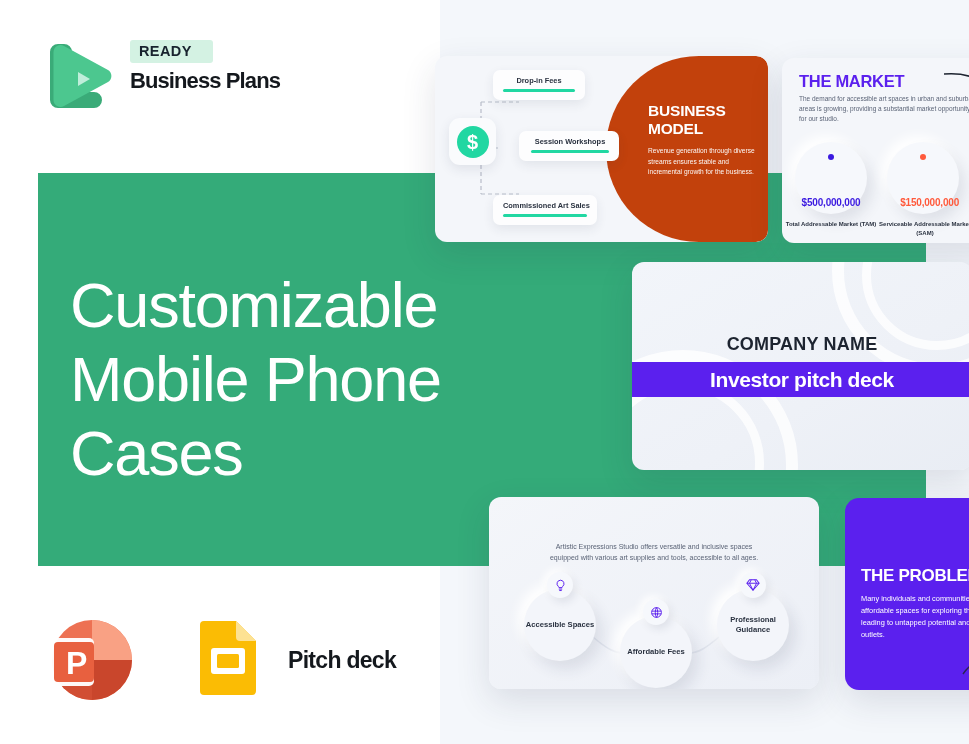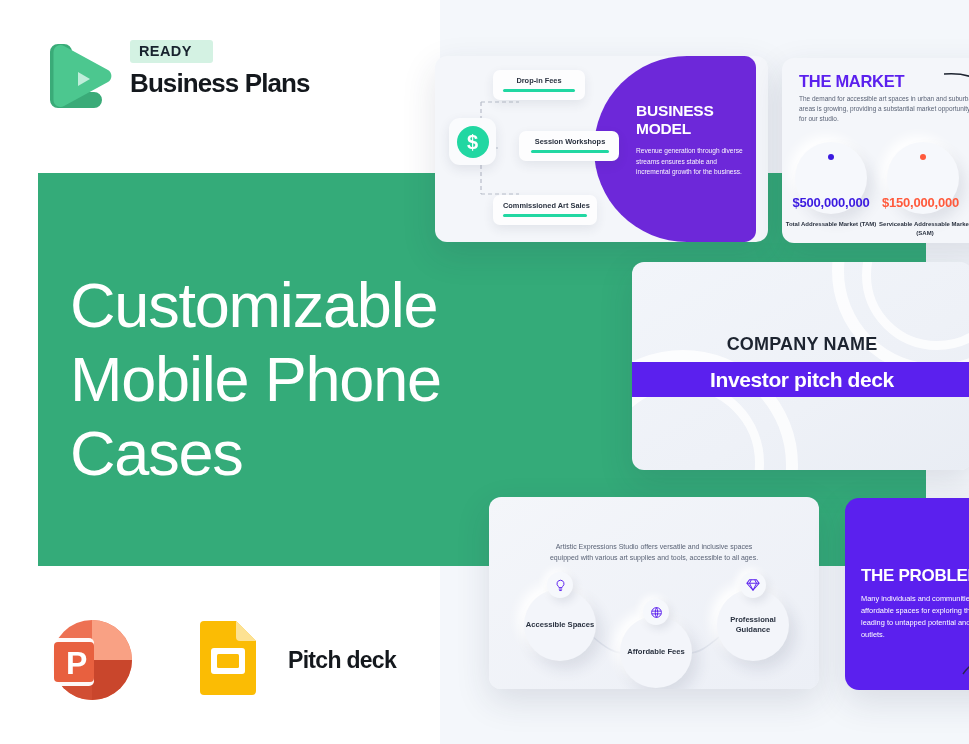--- a/index.html
+++ b/index.html
@@ -24,21 +24,21 @@
   
   .brand { position: absolute; left: 40px; top: 34px; width: 330px; height: 84px; }
   .logo-mark { position: absolute; left: 0; top: 2px; width: 72px; height: 80px; }
   .brand-text { position: absolute; left: 90px; top: 6px; }
   .ready-badge {
     display: inline-block; background: #d4f2e3; color: #18232e;
     font-size: 14.5px; font-weight: 700; letter-spacing: .4px;
     padding: 3px 21px 4px 9px; border-radius: 3px;
   }
   .brand-name {
-    margin-top: 5px; font-size: 26px; font-weight: 700; color: #14181d;
+    margin-top: 5px; font-size: 22px; font-weight: 700; color: #14181d;
     letter-spacing: -0.9px; white-space: nowrap;
   }
 
   
   .hero-title {
     position: absolute; left: 70px; top: 268px; width: 420px;
     color: #ffffff; font-size: 63px; line-height: 74px; font-weight: 400;
     letter-spacing: -1.2px;
   }
 
@@ -50,22 +50,22 @@
     margin-left: 26px; font-size: 23px; font-weight: 700; color: #14181d; letter-spacing: -0.7px;
   }
 
   
   .slide { position: absolute; border-radius: 12px; overflow: hidden; background: #f2f4f9;
            box-shadow: 0 12px 34px rgba(40,50,80,.13); }
 
   
   .s-bm { left: 435px; top: 56px; width: 333px; height: 186px; background: #f4f6fa; }
   .bm-purple {
-    position: absolute; right: 12px; top: 0; width: 162px; height: 186px;
-    background: #6d28d9; border-radius: 96px 12px 12px 96px;
+    position: absolute; right: 0; top: 0; width: 162px; height: 186px;
+    background: #c2410c; border-radius: 96px 12px 12px 96px;
   }
   .bm-purple-inner { position: absolute; left: 42px; top: 46px; width: 112px; color: #fff; }
   .bm-title { font-size: 15.5px; font-weight: 700; line-height: 18px; letter-spacing: -0.2px; }
   .bm-body { margin-top: 8px; font-size: 6.6px; line-height: 10.5px; font-weight: 500; opacity: .96; }
   .bm-dollar {
     position: absolute; left: 14px; top: 62px; width: 47px; height: 47px;
     background: #fafbfd; border-radius: 11px; box-shadow: 0 4px 12px rgba(40,50,80,.10);
     display: flex; align-items: center; justify-content: center;
   }
   .bm-dollar .circ {
@@ -86,21 +86,21 @@
               color: #5b20ee; letter-spacing: -0.3px; text-align: center; }
   .mk-body { position: absolute; left: 17px; top: 36px; width: 178px; font-size: 6.5px;
              line-height: 10px; color: #5a6376; font-weight: 500; }
   .mk-circle {
     position: absolute; width: 72px; height: 72px; border-radius: 50%;
     background: #f6f8fc; box-shadow: 6px 8px 14px rgba(40,50,80,.10), -5px -6px 12px #ffffff;
     display: flex; align-items: center; justify-content: center;
   }
   .mk-c1 { left: 13px; top: 84px; }
   .mk-c2 { left: 105px; top: 84px; justify-content: flex-end; }
-  .mk-val { font-size: 13px; font-weight: 700; letter-spacing: -0.2px; margin-top: 48px; }
+  .mk-val { font-size: 10px; font-weight: 700; letter-spacing: -0.2px; margin-top: 48px; }
   .mk-dot { position: absolute; top: 12px; left: 50%; margin-left: -3px; width: 6px; height: 6px;
             border-radius: 50%; }
   .mk-cap { position: absolute; width: 96px; text-align: center; font-size: 6px; font-weight: 700;
             line-height: 8.5px; color: #2a3240; }
   .mk-cap1 { left: 1px; top: 162px; }
   .mk-cap2 { left: 95px; top: 162px; }
 
   
   .s-cn { left: 632px; top: 262px; width: 340px; height: 208px;
           background: linear-gradient(150deg,#f2f5fa 0%,#eef1f7 60%,#e9edf4 100%); }

